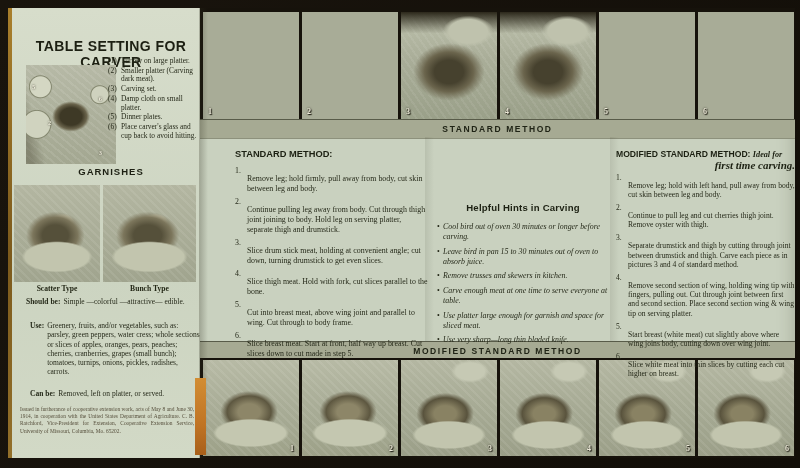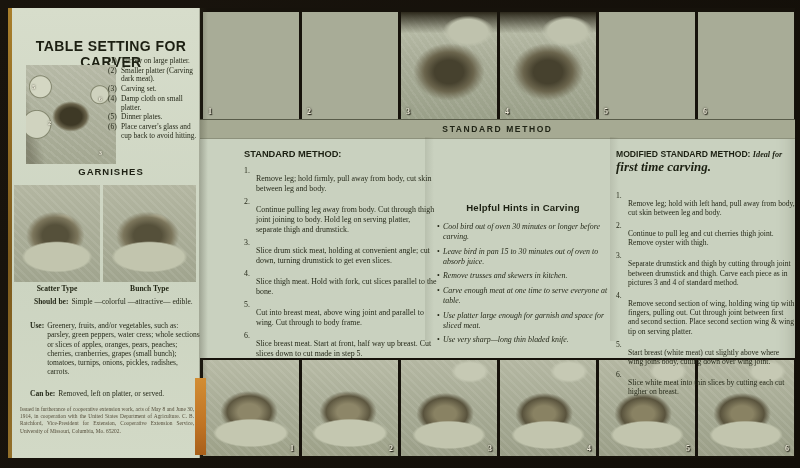--- a/index.html
+++ b/index.html
@@ -95,31 +95,31 @@
        radial-gradient(ellipse 20% 12% at 56% 38%,#cfccb2 0 50%,rgba(0,0,0,0) 70%),
        repeating-linear-gradient(45deg,rgba(255,255,245,.08) 0 2px,rgba(0,0,0,0) 2px 6px),
        linear-gradient(180deg,#b3b6a1,#a0a48e);}
 
   
   .col{position:absolute;color:#262a1a;}
   .col-head{font-family:"Liberation Sans",sans-serif;font-weight:bold;color:#1c2012;}
   .steps .step{display:flex;margin-bottom:3.5px;}
   .steps .sn{flex:none;width:12px;}
   .steps .st{flex:1;margin-top:8px;}
-  #colA{left:244px;top:149px;width:194px;}
+  #colA{left:235px;top:149px;width:194px;}
   #colA .col-head{font-size:9.3px;margin-bottom:7px;}
   #colA .steps{font-size:7.9px;line-height:1.24;}
   #colB{left:437px;top:170px;width:172px;}
   #colB .col-head{font-size:9.6px;text-align:center;margin-bottom:9px;letter-spacing:.2px;margin-top:32px;}
   #colB .hint{display:flex;font-style:italic;font-size:7.9px;line-height:1.28;margin-bottom:4.5px;}
   #colB .bullet{flex:none;width:6px;font-style:normal;}
   #colC{left:616px;top:149px;width:179px;}
   #colC .head1{font-size:8.6px;}
   #colC .head1 .ital{font-family:"Liberation Serif",serif;font-style:italic;font-weight:bold;font-size:8.2px;}
-  #colC .head2{text-align:left;font-style:italic;font-weight:bold;font-size:13px;margin-bottom:16px;color:#1c2012;}
+  #colC .head2{text-align:right;font-style:italic;font-weight:bold;font-size:11px;margin-bottom:2px;color:#1c2012;}
   #colC .steps{font-size:7.6px;line-height:1.23;}
 </style>
 </head>
 <body>
 
 <div class="frame">
   <div class="page"></div>
   <div class="gold-edge"></div>
 
   <div class="strip top">
@@ -140,20 +140,23 @@
       </div>
     <div class="photo ph-suit" style="left:498px">
         <span class="pnum pl">6</span>
       </div>
   </div>
 
   <div class="bar" style="top:119px">
     <span class="bar-label">STANDARD METHOD</span>
   </div>
 
+  <div class="bar" style="top:341px;height:17px">
+    <span class="bar-label">MODIFIED STANDARD METHOD</span>
+  </div>
 
   <div class="strip bottom">
     <div class="photo ph-bird" style="left:3px">
         <span class="pnum pr">1</span>
       </div>
     <div class="photo ph-bird" style="left:102px">
         <span class="pnum pr">2</span>
       </div>
     <div class="photo ph-hand" style="left:201px">
         <span class="pnum pr">3</span>
@@ -207,21 +210,21 @@
     </div>
 
     <div class="panel-title sans" style="top:158px;font-size:9.5px;letter-spacing:1px">GARNISHES</div>
 
     <div class="g-photo" style="left:2px;width:86px"></div>
     <div class="g-photo" style="left:91px;width:93px"></div>
 
     <div class="cap" style="left:2px;top:276px;width:86px;text-align:center">Scatter Type</div>
     <div class="cap" style="left:91px;top:276px;width:93px;text-align:center">Bunch Type</div>
 
-    <div class="kv" style="left:22px;top:289px;width:168px">
+    <div class="kv" style="left:14px;top:289px;width:168px">
       <span class="k">Should be:</span>
       <span class="t">Simple —colorful —attractive— edible.</span>
     </div>
     <div class="kv" style="left:18px;top:313px;width:170px">
       <span class="k">Use:</span>
       <span class="t">Greenery, fruits, and/or vegetables, such as: parsley, green peppers, water cress; whole sections or slices of apples, oranges, pears, peaches; cherries, cranberries, grapes (small bunch); tomatoes, turnips, onions, pickles, radishes, carrots.</span>
     </div>
     <div class="kv" style="left:18px;top:381px;width:170px">
       <span class="k">Can be:</span>
       <span class="t">Removed, left on platter, or served.</span>

